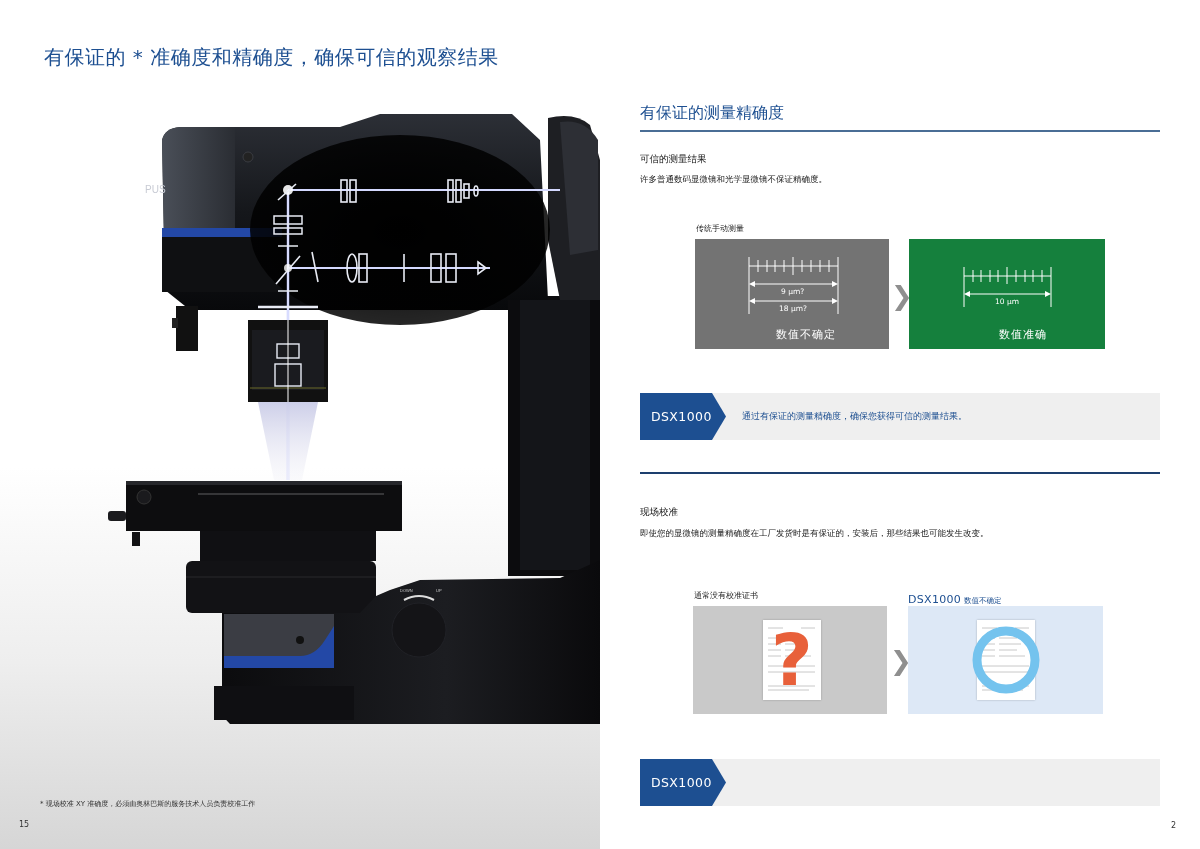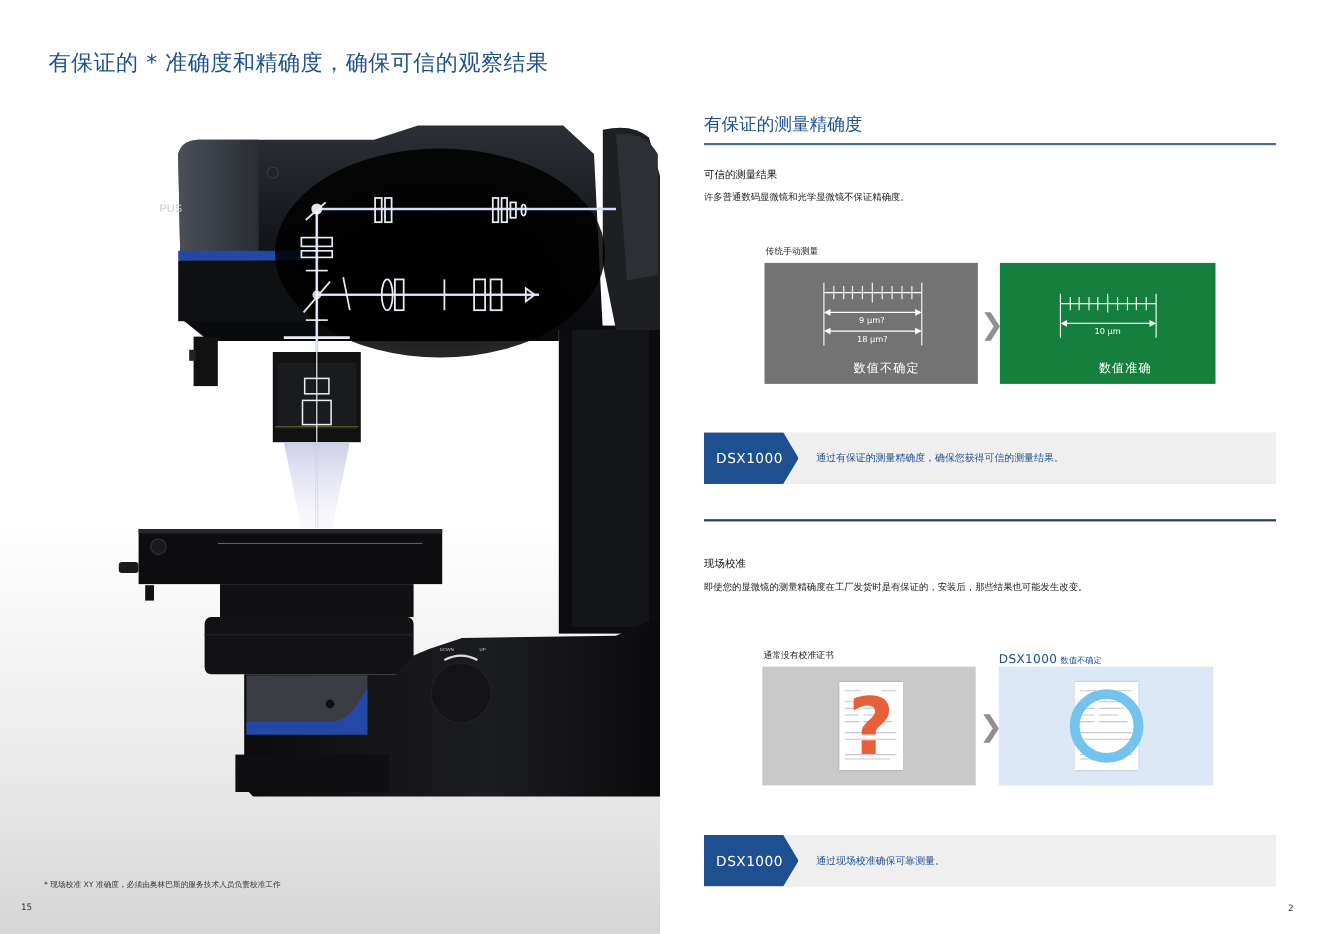--- a/index.html
+++ b/index.html
@@ -334,17 +334,16 @@
         </g>
       </svg>
     </div>
     <svg width="195" height="108" style="position:absolute;left:0;top:0;">
       <circle cx="98" cy="54" r="29" fill="none" stroke="#74c3ee" stroke-width="9"></circle>
     </svg>
   </div>
 
   <div class="callout" style="top:759px;">
     <div class="callout-tag">DSX1000</div>
-    <div class="callout-text">通过现场校准确保可靠测量。</div>
   </div>
 
   <div class="page-num-right">2</div>
 </div>
 
 </body></html>

